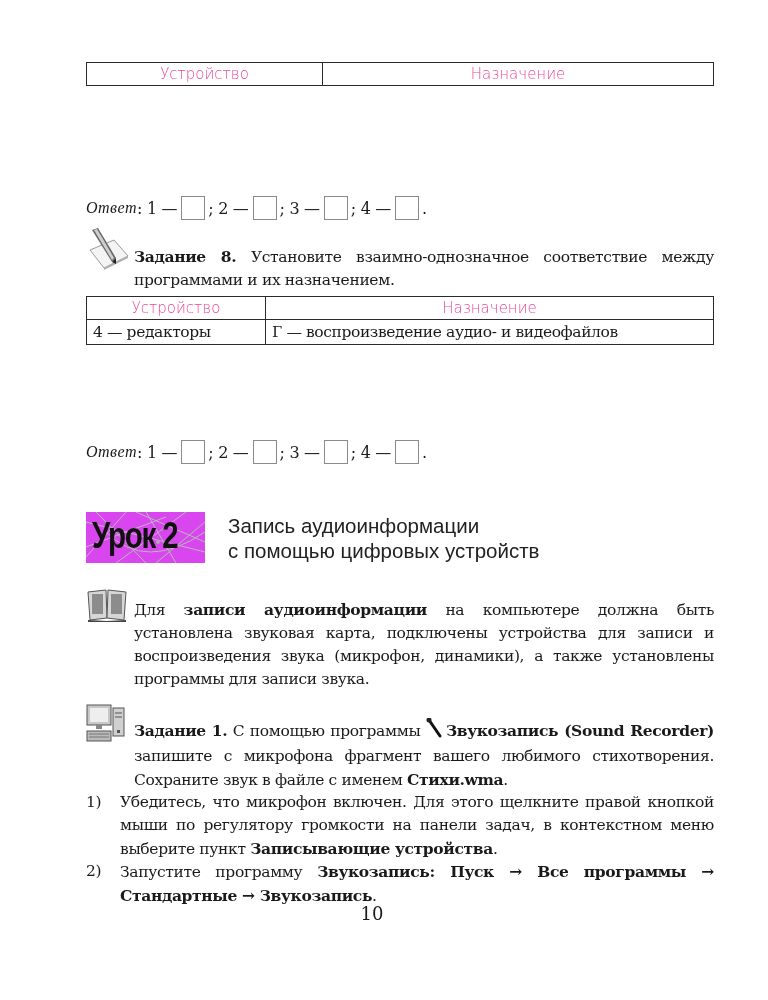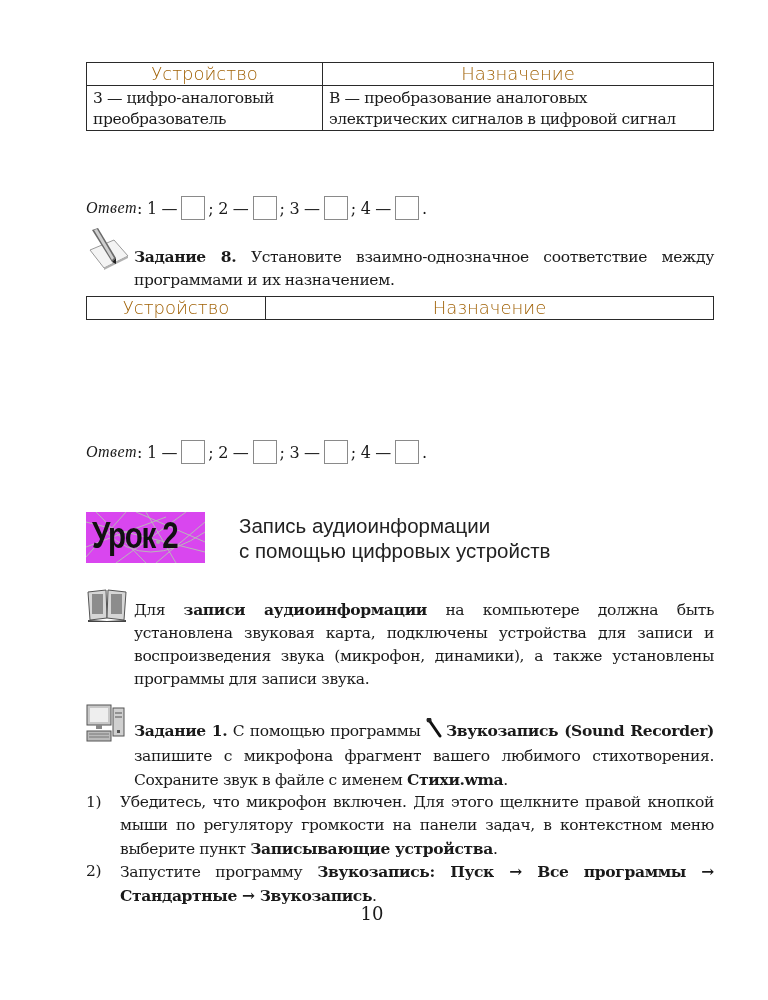--- a/index.html
+++ b/index.html
@@ -2,21 +2,21 @@
 <html><head>
 <meta charset="utf-8">
 <style>
   html, body { margin: 0; padding: 0; background: #ffffff; }
   body { width: 768px; height: 1000px; position: relative; overflow: hidden; color: #1a1a1a;
          font-family: "DejaVu Serif", "Liberation Serif", serif; }
   .abs { position: absolute; }
   table.grid { position: absolute; left: 86px; width: 628px; border-collapse: collapse; }
   table.grid td, table.grid th { border: 1.3px solid #2a2a2a; padding: 0 6px; vertical-align: top; }
   table.grid th { font-family: "DejaVu Sans", "Liberation Sans", sans-serif; font-weight: 300;
-                  font-size: 18px; color: #a16207; height: 22px; line-height: 22px; text-align: center; }
+                  font-size: 15px; color: #ec4899; height: 22px; line-height: 22px; text-align: center; }
   table.grid td { font-size: 15.5px; line-height: 21px; letter-spacing: -0.4px; }
   #t1 { top: 62px; }
   #t1 th { height: 22px; }
   #t1 td { height: 42px; padding-top: 2px; }
   #t1 col.c1 { width: 236px; }
   #t2 { top: 296px; }
   #t2 td { height: 24px; line-height: 24px; white-space: nowrap; }
   #t2 col.c1 { width: 179px; }
   .answer { font-size: 16px; letter-spacing: -0.3px; display: flex; align-items: center; }
   .answer .lbl { font-style: italic; letter-spacing: 0.5px; font-family: Liberation Serif, serif; }
@@ -24,43 +24,39 @@
          vertical-align: middle; background: #fff; }
   .para { font-size: 15.5px; line-height: 23px; letter-spacing: -0.35px; text-align: justify; }
   .para b { font-weight: bold; }
   .icon { position: absolute; }
   .lesson-badge { left: 86px; top: 512px; width: 119px; height: 51px; background: #d946ef; overflow: hidden; }
   .lesson-badge svg { position: absolute; left: 0; top: 0; }
   .lesson-badge .txt { position: absolute; left: 6px; top: 3px; font-family: "Liberation Sans", sans-serif;
          font-weight: bold; font-size: 36px; letter-spacing: -1.5px; color: #111; transform: scaleX(0.82);
          transform-origin: left top; white-space: nowrap; }
   .lesson-title { left: 228px; top: 513px; font-family: "Liberation Sans", sans-serif; font-size: 20.5px;
-         line-height: 25px; color: #222; margin-left: 11px; }
+         line-height: 25px; color: #222; }
   .list-item { position: absolute; left: 86px; width: 628px; font-size: 15.5px; line-height: 23px;
          letter-spacing: -0.35px; }
   .list-item .num { position: absolute; left: 0; top: 0; }
   .list-item .body { margin-left: 34px; text-align: justify; }
   .pagenum { left: 0; width: 744px; top: 903px; text-align: center; font-size: 18px; }
 </style>
 </head>
 <body>
 
 <table class="grid" id="t1">
   <colgroup>
       <col class="c1">
       <col>
     </colgroup>
   <tbody>
       <tr>
     <th>Устройство</th>
     <th>Назначение</th>
-  </tr>
-  <tr>
-    <td>3 — цифро-аналоговый преобразователь</td>
-    <td>В — преобразование аналоговых электрических сигналов в цифровой сигнал</td>
   </tr>
 </tbody>
   </table>
 
 <div class="abs answer" style="left:86px; top:196px;">
   <span class="lbl">Ответ</span><span>:&nbsp;</span>
   <span>1 —</span><span class="box"></span><span>;</span>&nbsp;
   <span>2 —</span><span class="box"></span><span>;</span>&nbsp;
   <span>3 —</span><span class="box"></span><span>;</span>&nbsp;
   <span>4 —</span><span class="box"></span><span>.</span>
@@ -81,20 +77,24 @@
 
 <table class="grid" id="t2">
   <colgroup>
       <col class="c1">
       <col>
     </colgroup>
   <tbody>
       <tr>
     <th>Устройство</th>
     <th>Назначение</th>
+  </tr>
+  <tr>
+    <td>4 — редакторы</td>
+    <td>Г — воспроизведение аудио- и видеофайлов</td>
   </tr>
 </tbody>
   </table>
 
 <div class="abs answer" style="left:86px; top:440px;">
   <span class="lbl">Ответ</span><span>:&nbsp;</span>
   <span>1 —</span><span class="box"></span><span>;</span>&nbsp;
   <span>2 —</span><span class="box"></span><span>;</span>&nbsp;
   <span>3 —</span><span class="box"></span><span>;</span>&nbsp;
   <span>4 —</span><span class="box"></span><span>.</span>

